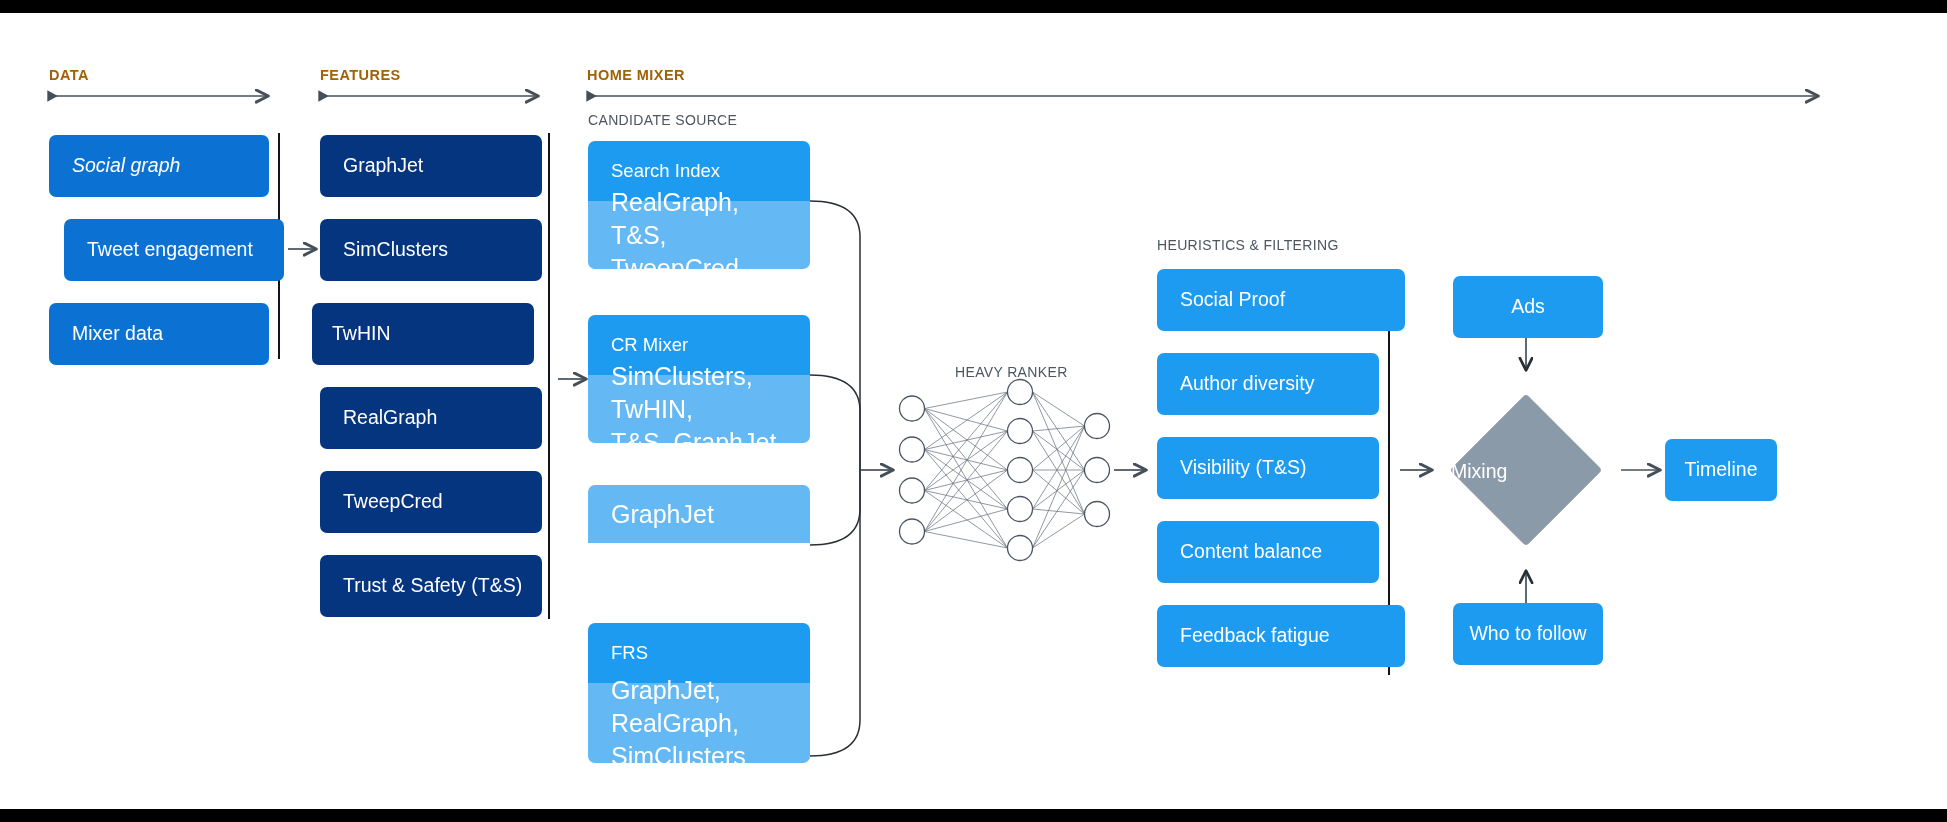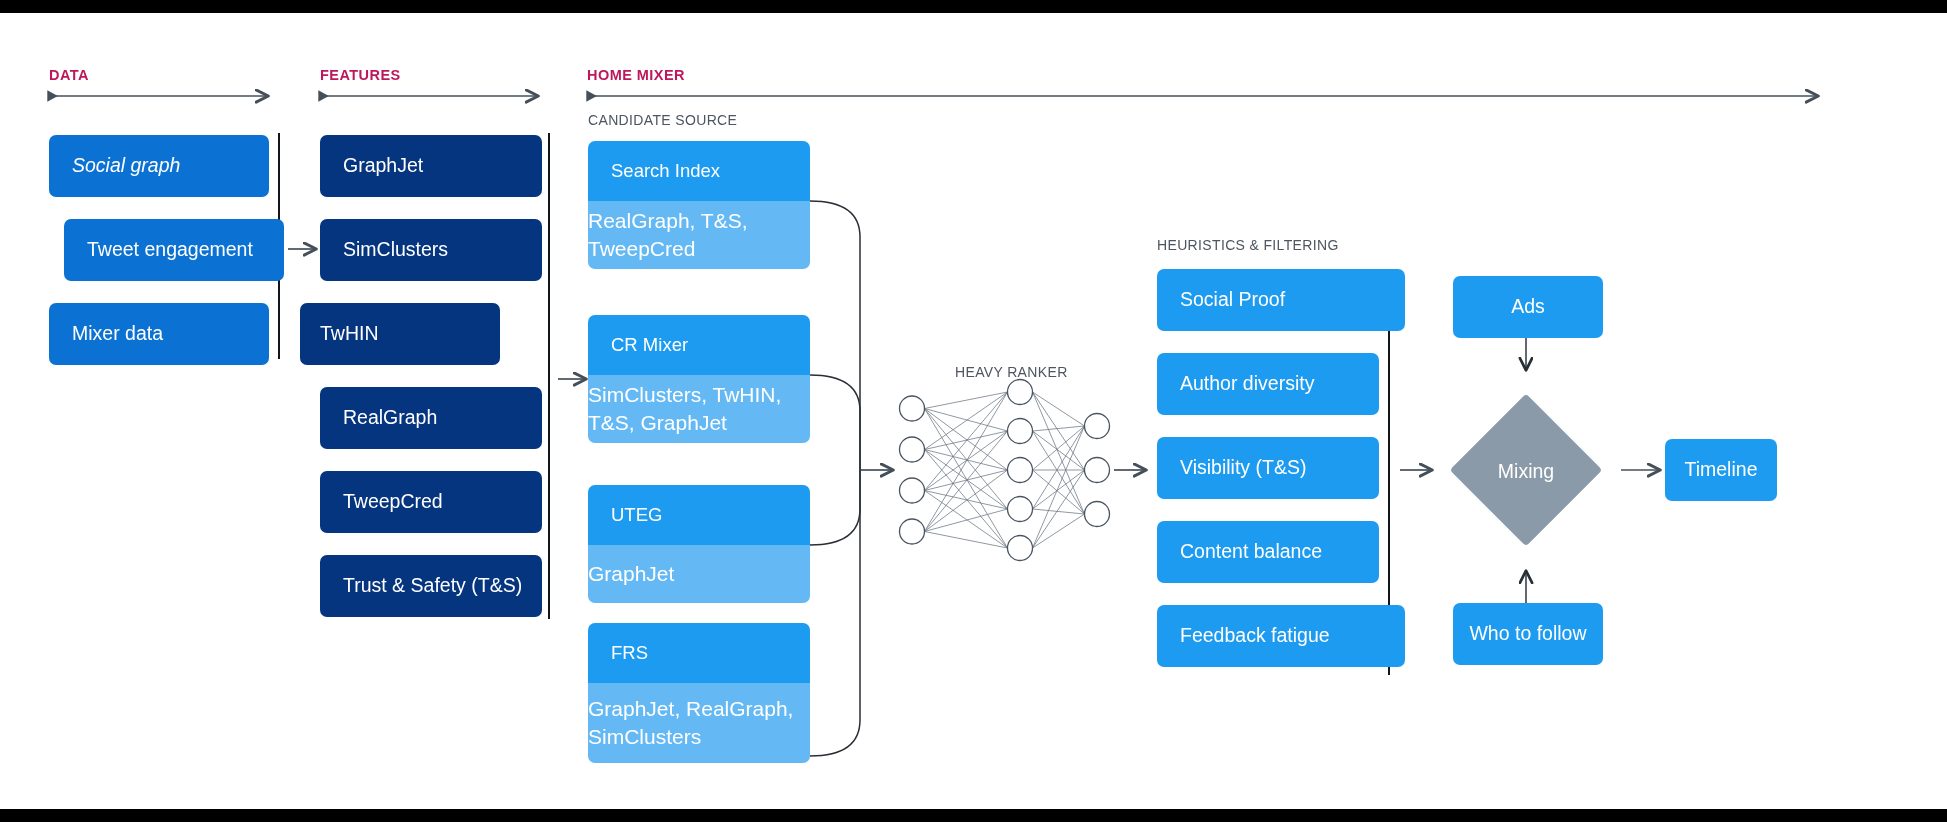--- a/index.html
+++ b/index.html
@@ -1,36 +1,36 @@
 <!DOCTYPE html>
 <html><head>
 <meta charset="utf-8">
 <style>
   html,body{margin:0;padding:0;background:#000;}
   body{width:1947px;height:822px;overflow:hidden;font-family:"Liberation Sans",sans-serif;}
   #stage{position:absolute;left:0;top:13px;width:1947px;height:796px;background:#ffffff;overflow:hidden;}
   .bar-top{position:absolute;left:0;top:0;width:1947px;height:13px;background:#000;}
   .bar-bottom{position:absolute;left:0;top:809px;width:1947px;height:13px;background:#000;}
 
-  .col-title{position:absolute;font-size:14.5px;font-weight:bold;color:#be185d;letter-spacing:.45px;}
+  .col-title{position:absolute;font-size:14.5px;font-weight:bold;color:#a16207;letter-spacing:.45px;}
   .sub-title{position:absolute;font-size:14px;font-weight:400;color:#4c5560;letter-spacing:.35px;}
 
   .card{position:absolute;border-radius:7px;display:flex;align-items:center;box-sizing:border-box;padding-left:23px;color:#fff;font-size:19.5px;line-height:1.3;}
   .card.light{background:#1d9bf0;}
   .card.dark{background:#06357f;}
   .card.mid{background:#0b72d4;}
 
   .cs-card{position:absolute;border-radius:7px;overflow:hidden;}
   .cs-head{background:#1d9bf0;color:#fff;font-size:18.5px;display:flex;align-items:center;padding-left:23px;box-sizing:border-box;}
-  .cs-body{background:#64b9f4;color:#fff;font-size:21px;line-height:1.32;display:flex;align-items:center;padding-right:10px;box-sizing:border-box;}
+  .cs-body{background:#64b9f4;color:#fff;font-size:25px;line-height:1.32;display:flex;align-items:center;padding-left:23px;padding-right:10px;box-sizing:border-box;}
 
   .divider{position:absolute;width:2px;background:#11161c;}
 
   .diamond{position:absolute;background:#8b9aa9;transform:rotate(45deg);border-radius:4px;}
-  .diamond-label{position:absolute;color:#fff;font-size:19.5px;text-align:center;}
+  .diamond-label{position:absolute;color:#fff;font-size:19.5px;}
 
   svg{position:absolute;left:0;top:0;overflow:visible;}
   .ln{stroke:#454f5a;stroke-width:1.7;fill:none;}
   .ln-thin{stroke:#2a2f36;stroke-width:1.5;fill:none;}
   .nn-edge{stroke:#6b7683;stroke-width:.75;fill:none;}
   .nn-node{fill:#ffffff;stroke:#4a5460;stroke-width:1.3;}
 </style>
 </head>
 <body>
 
@@ -99,21 +99,21 @@
   <div class="card mid" style="left:49px;top:290px;width:220px;height:62px;">
     <span>Mixer data</span>
   </div>
 
   <div class="card dark" style="left:320px;top:122px;width:222px;height:62px;">
     <span>GraphJet</span>
   </div>
   <div class="card dark" style="left:320px;top:206px;width:222px;height:62px;">
     <span>SimClusters</span>
   </div>
-  <div class="card dark" style="left:300px;top:290px;width:200px;height:62px;padding-left:20px;">
+  <div class="card dark" style="left:312px;top:290px;width:222px;height:62px;padding-left:20px;">
     <span>TwHIN</span>
   </div>
   <div class="card dark" style="left:320px;top:374px;width:222px;height:62px;">
     <span>RealGraph</span>
   </div>
   <div class="card dark" style="left:320px;top:458px;width:222px;height:62px;">
     <span>TweepCred</span>
   </div>
   <div class="card dark" style="left:320px;top:542px;width:222px;height:62px;">
     <span>Trust &amp; Safety (T&amp;S)</span>
@@ -125,21 +125,20 @@
 TweepCred</div>
   </div>
 
   <div class="cs-card" style="left:588px;top:302px;width:222px;height:128px;">
     <div class="cs-head" style="height:60px;">CR Mixer</div>
     <div class="cs-body" style="height:68px;white-space:pre-line;">SimClusters, TwHIN,
 T&amp;S, GraphJet</div>
   </div>
 
   <div class="cs-card" style="left:588px;top:472px;width:222px;height:118px;">
-    <div class="cs-head" style="height:60px;">UTEG</div>
     <div class="cs-body" style="height:58px;white-space:pre-line;">GraphJet</div>
   </div>
 
   <div class="cs-card" style="left:588px;top:610px;width:222px;height:140px;">
     <div class="cs-head" style="height:60px;">FRS</div>
     <div class="cs-body" style="height:80px;white-space:pre-line;">GraphJet, RealGraph,
 SimClusters</div>
   </div>
 
   <svg width="1947" height="796">

